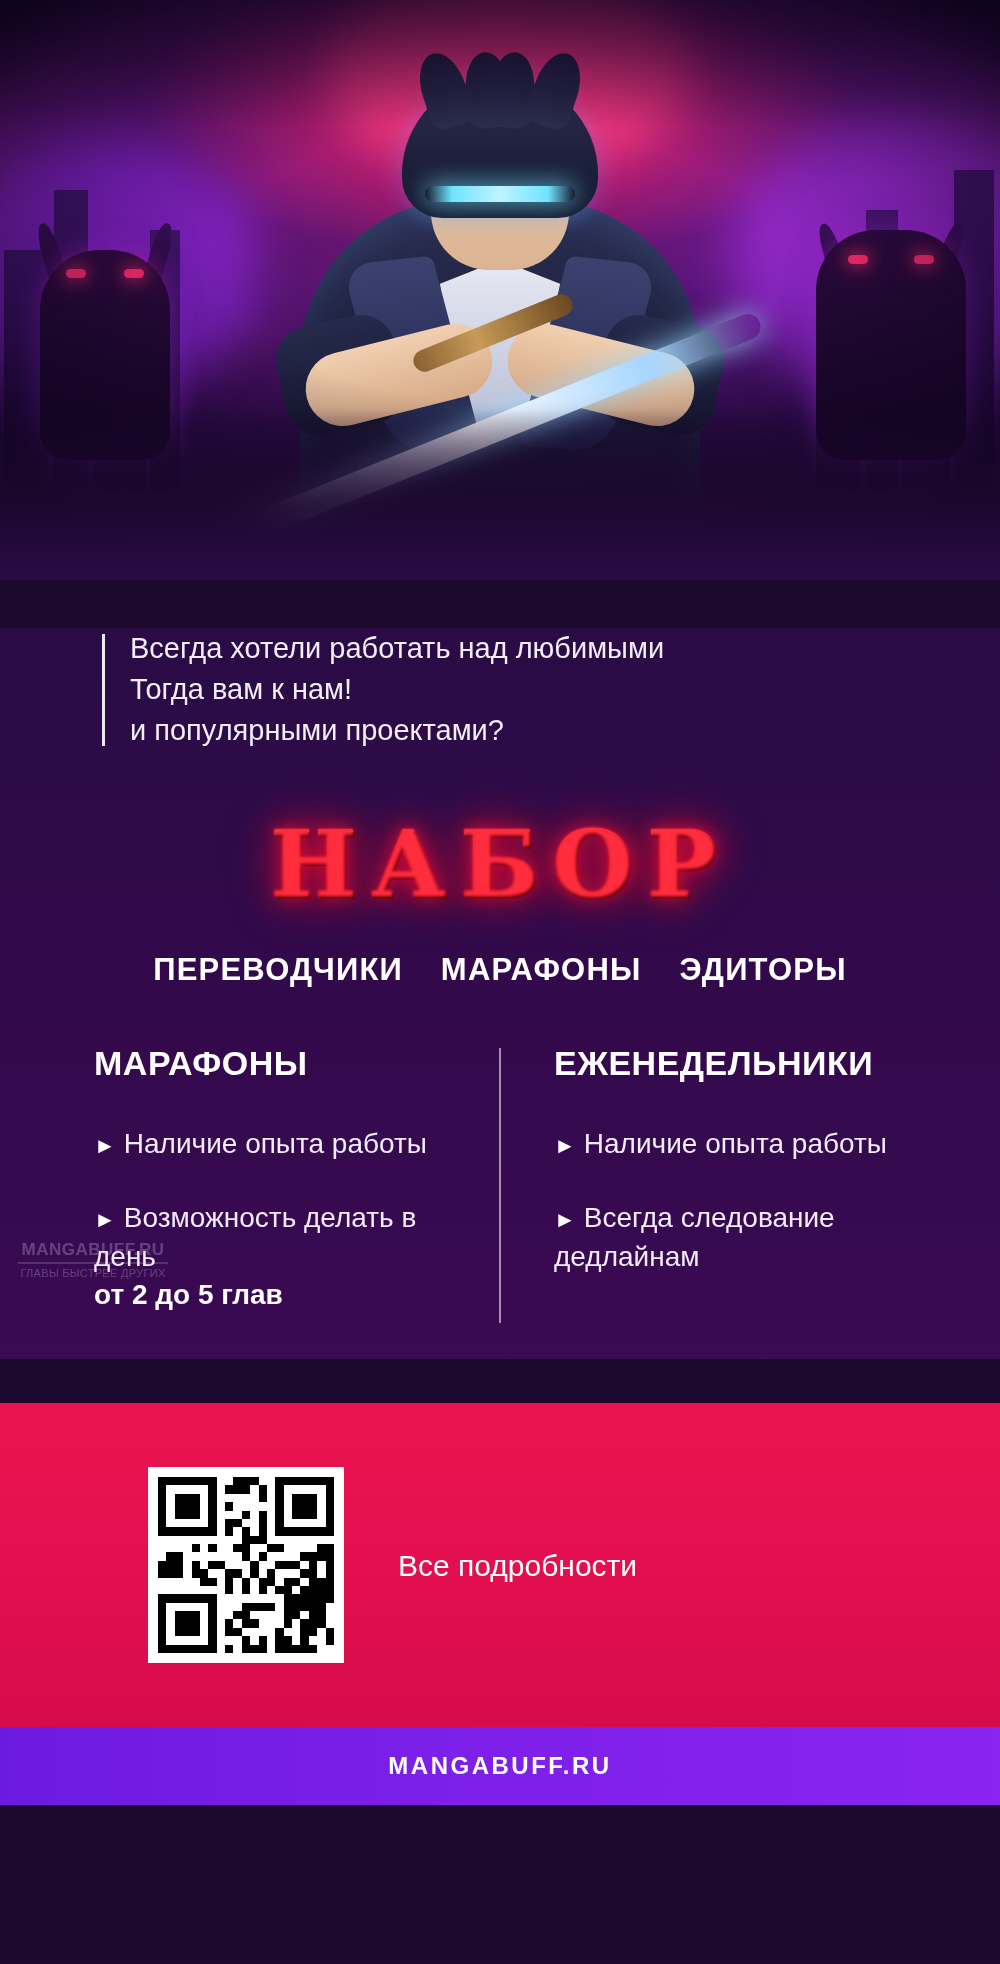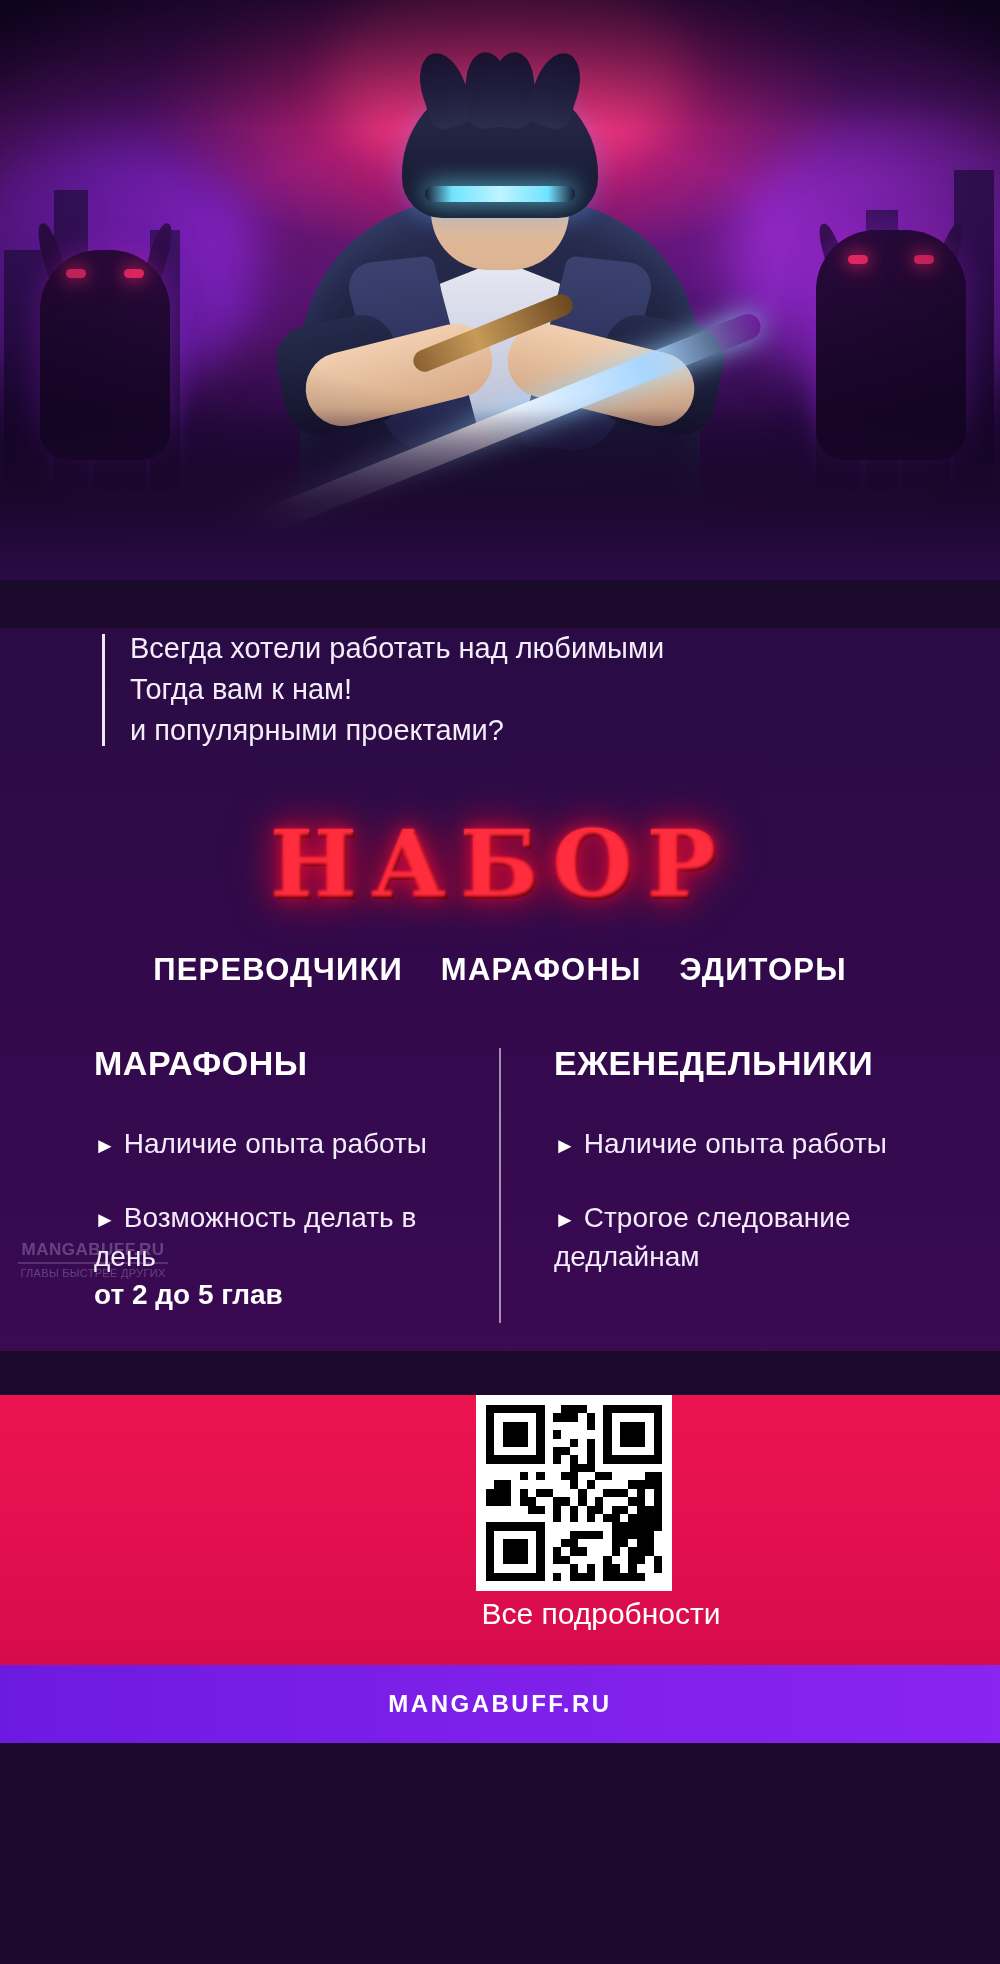--- a/index.html
+++ b/index.html
@@ -225,20 +225,21 @@
     right: 0;
     bottom: 0;
     height: 170px;
     background: linear-gradient(180deg, rgba(32,9,52,0) 0%, rgba(32,9,52,0.75) 55%, #2a0b45 100%);
   }
 
   
   .body-wrap {
     position: relative;
     background: linear-gradient(180deg, #2a0b45 0%, #2e0b48 22%, #33094c 55%, #3a0a53 100%);
+    padding-bottom: 8px;
   }
   .intro {
     position: relative;
     margin: 48px 0 0 102px;
     padding-left: 28px;
     max-width: 720px;
   }
   .intro::before {
     content: "";
     position: absolute;
@@ -364,27 +365,26 @@
   }
   .bullet .strong {
     display: block;
     font-weight: 700;
     color: #ffffff;
   }
 
   
   .cta {
     margin-top: 44px;
-    height: 270px;
+    height: 324px;
     background: linear-gradient(180deg, #ec1450 0%, #e30f4f 50%, #d60b4c 100%);
     display: flex;
     align-items: center;
     padding-left: 148px;
     box-sizing: border-box;
-    flex-direction: column;
   }
   .qr {
     width: 196px;
     height: 196px;
     background: #ffffff;
     padding: 10px;
     box-sizing: border-box;
     flex: 0 0 auto;
   }
   .qr-grid {
@@ -521,21 +521,21 @@
       </div>
 
       <div class="col right">
         <h3>ЕЖЕНЕДЕЛЬНИКИ</h3>
 
         <div class="bullet">
           <span class="mark">►</span><span>Наличие опыта работы</span>
         </div>
 
         <div class="bullet">
-          <span class="mark">►</span><span>Строгое следование дедлайнам</span>
+          <span class="mark">►</span><span>Всегда следование дедлайнам</span>
         </div>
       </div>
 
     </div>
   </div>
 
   <div class="cta">
     <div class="qr">
       <div class="qr-grid" id="qr-grid">
           <i class="on"></i>

